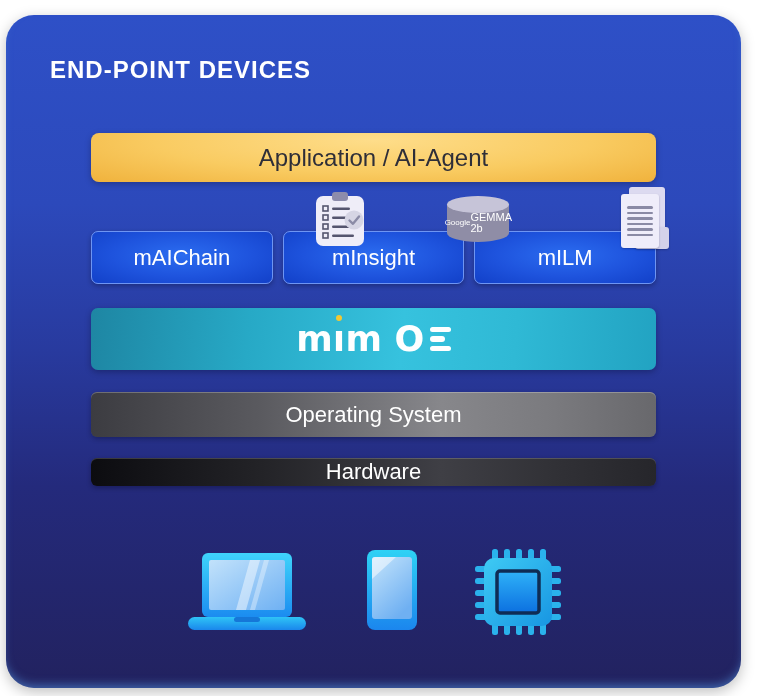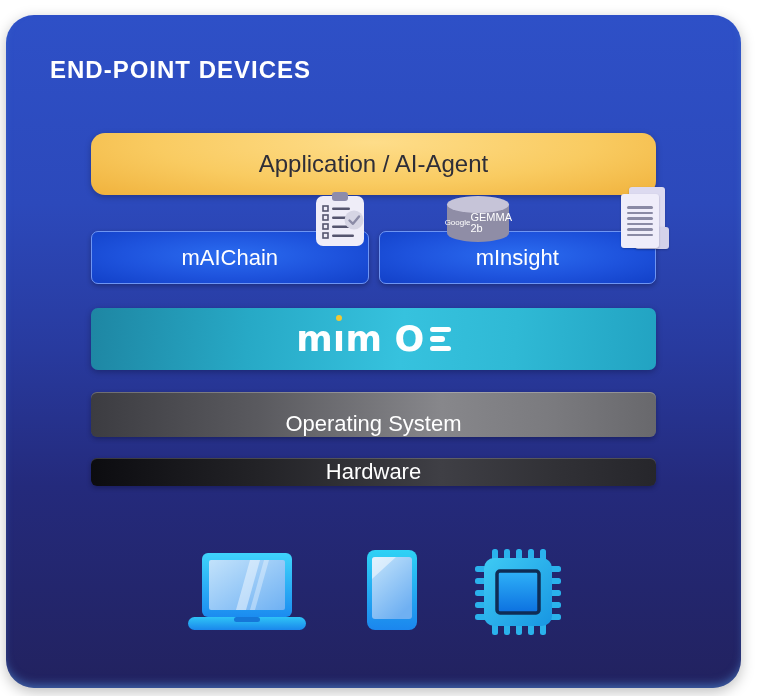--- a/index.html
+++ b/index.html
@@ -14,21 +14,21 @@
     background:linear-gradient(180deg,#2e50c7 0%,#2c49bb 28%,#283a9e 50%,#242a7c 70%,#22225f 100%);
     box-shadow:0 4px 14px rgba(0,0,0,0.25), inset 0 -6px 10px -3px rgba(80,140,215,0.65);
     overflow:hidden;
   }
   .title{
     position:absolute;left:44px;top:41px;
     color:#ffffff;font-size:24px;font-weight:bold;letter-spacing:1px;
   }
   .bar{position:absolute;left:85px;width:565px;display:flex;align-items:center;justify-content:center;}
   .bar-app{
-    top:118px;height:62px;border-radius:14px;
+    top:118px;height:49px;border-radius:8px;
     background:radial-gradient(ellipse at 50% 15%,#fedd8a 0%,#f9cb61 55%,#f0b23c 100%);
     box-shadow:0 2px 6px rgba(0,0,0,0.25);
     color:#2e2e38;font-size:24px;
   }
   .modules-row{
     position:absolute;left:85px;top:216px;width:565px;height:53px;
     display:flex;gap:10px;
   }
   .module-box{
     flex:1;display:flex;align-items:center;justify-content:center;
@@ -50,21 +50,21 @@
     background:#f2c832;
   }
   .logo .o{margin-left:12px;}
   .logo .e-bars{display:flex;flex-direction:column;gap:4px;margin-left:5px;}
   .logo .e-bars i{display:block;width:21px;height:5.5px;border-radius:3px;background:#fff;}
   .logo .e-bars i.mid{width:15px;}
   .bar-os{
     top:377px;height:45px;border-radius:6px;
     background:linear-gradient(90deg,#3c3c41 0%,#5a5a5f 30%,#87878b 62%,#7a7a7e 82%,#68686c 100%);
     box-shadow:inset 0 1px 0 rgba(255,255,255,0.25), 0 2px 5px rgba(0,0,20,0.3);
-    color:#ffffff;font-size:22px;align-items:flex-end;
+    color:#ffffff;font-size:22px;
   }
   .bar-hw{
     top:443px;height:28px;border-radius:6px;
     background:linear-gradient(90deg,#0c0c10 0%,#232327 30%,#3f3f45 62%,#313136 82%,#26262b 100%);
     box-shadow:inset 0 1px 0 rgba(255,255,255,0.18), 0 2px 5px rgba(0,0,20,0.3);
     color:#ffffff;font-size:22px;
   }
   
   .icon-abs{position:absolute;z-index:3;}
   
@@ -141,20 +141,23 @@
         <i></i>
     </div>
   </div>
 
   <div class="modules-row">
     <div class="module-box">
       <span>mAIChain</span>
     </div>
     <div class="module-box">
       <span>mInsight</span>
+    </div>
+    <div class="module-box">
+      <span>mILM</span>
     </div>
   </div>
 
   <div class="bar bar-mimoe">
     <div class="logo">
       <span class="lt">m</span>
       <span class="i-wrap">
         <span class="lt">ı</span>
         <span class="i-dot"></span>
       </span>

